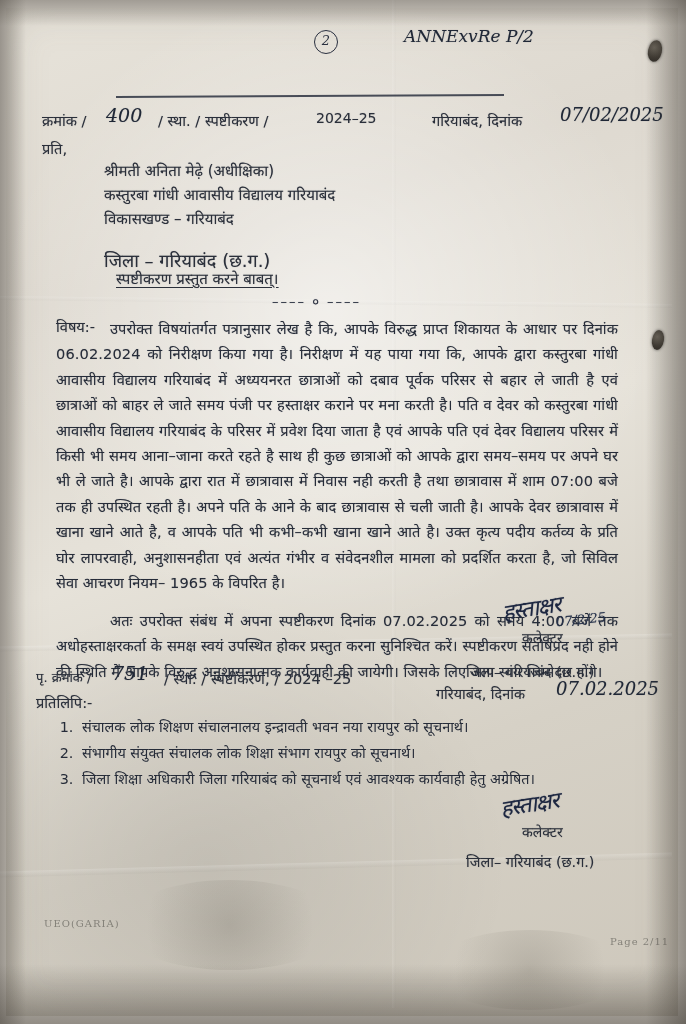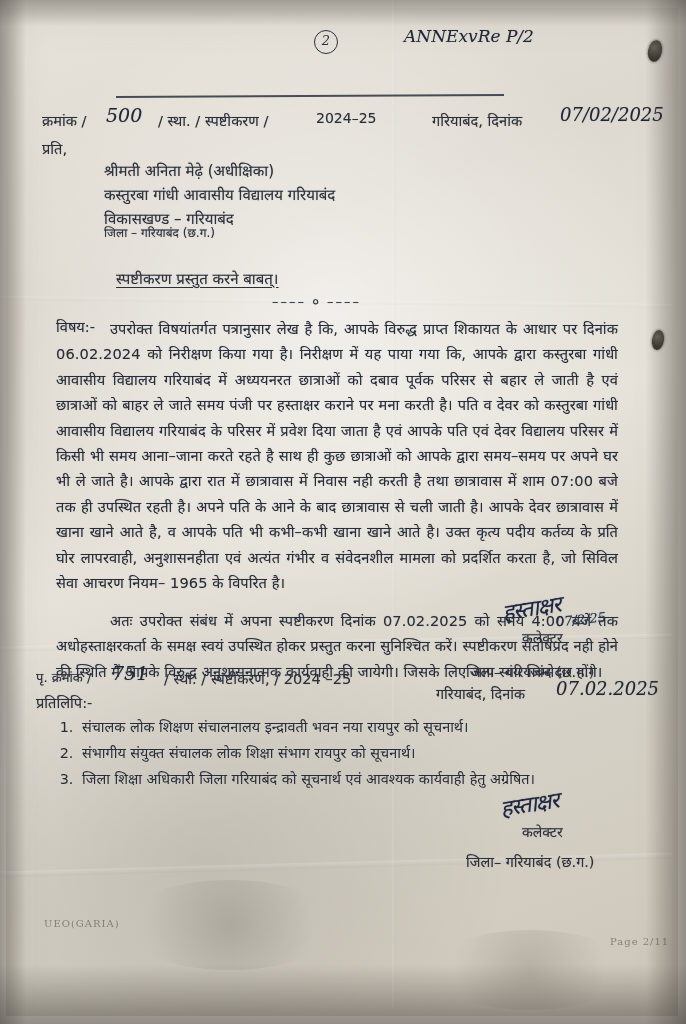--- a/index.html
+++ b/index.html
@@ -182,31 +182,31 @@
 
   <div class="hole" id="hole1"></div>
   <div class="hole" id="hole2"></div>
 
   <div class="ink hand" id="annex">ANNExvRe P/2</div>
   <div class="hand" id="circle-num">2</div>
 
   <div id="title-underline"></div>
 
   <div class="ink row" style="left:42px; top:110px; font-size:14.6px;">क्रमांक /</div>
-  <div class="ink hand" style="left:106px; top:104px; font-size:19px;">500</div>
+  <div class="ink hand" style="left:106px; top:104px; font-size:19px;">400</div>
   <div class="ink row" style="left:158px; top:110px; font-size:14.6px;">/ स्था. / स्पष्टीकरण /</div>
   <div class="ink row" style="left:316px; top:110px; font-size:14px;">2024–25</div>
   <div class="ink row" style="left:432px; top:110px; font-size:14.6px;">गरियाबंद, दिनांक</div>
   <div class="ink hand" style="left:560px; top:104px; font-size:18px;">07/02/2025</div>
 
   <div class="ink row" style="left:42px; top:138px; font-size:14.6px;">प्रति,</div>
   <div class="ink row" style="left:104px; top:184px; font-size:15px;">कस्तुरबा गांधी आवासीय विद्यालय गरियाबंद</div>
   <div class="ink row" style="left:104px; top:160px; font-size:15px;">श्रीमती अनिता मेढ़े (अधीक्षिका)</div>
   <div class="ink row" style="left:104px; top:208px; font-size:15px;">विकासखण्ड – गरियाबंद</div>
-  <div class="ink row" style="left:104px; top:224px; font-size:12px;">जिला – गरियाबंद (छ.ग.)</div>
+  <div class="ink row" style="left:104px; top:248px; font-size:18px;">जिला – गरियाबंद (छ.ग.)</div>
 
   <div class="ink row" style="left:56px; top:268px; font-size:14.6px;margin-top:48px;">विषय:-</div>
   <div class="ink row uline" style="left:116px; top:268px; font-size:15px;">स्पष्टीकरण प्रस्तुत करने बाबत्।</div>
 
   <div class="ink sep" style="left:272px; top:292px;">–––– ० ––––</div>
 
   <div class="para" style="left:56px; top:316px; text-indent:54px;">उपरोक्त विषयांतर्गत पत्रानुसार लेख है कि, आपके विरुद्ध प्राप्त शिकायत के आधार पर दिनांक 06.02.2024 को निरीक्षण किया गया है। निरीक्षण में यह पाया गया कि, आपके द्वारा कस्तुरबा गांधी आवासीय विद्यालय गरियाबंद में अध्ययनरत छात्राओं को दबाव पूर्वक परिसर से बहार ले जाती है एवं छात्राओं को बाहर ले जाते समय पंजी पर हस्ताक्षर कराने पर मना करती है। पति व देवर को कस्तुरबा गांधी आवासीय विद्यालय गरियाबंद के परिसर में प्रवेश दिया जाता है एवं आपके पति एवं देवर विद्यालय परिसर में किसी भी समय आना–जाना करते रहते है साथ ही कुछ छात्राओं को आपके द्वारा समय–समय पर अपने घर भी ले जाते है। आपके द्वारा रात में छात्रावास में निवास नही करती है तथा छात्रावास में शाम 07:00 बजे तक ही उपस्थित रहती है। अपने पति के आने के बाद छात्रावास से चली जाती है। आपके देवर छात्रावास में खाना खाने आते है, व आपके पति भी कभी–कभी खाना खाने आते है। उक्त कृत्य पदीय कर्तव्य के प्रति घोर लापरवाही, अनुशासनहीता एवं अत्यंत गंभीर व संवेदनशील मामला को प्रदर्शित करता है, जो सिविल सेवा आचरण नियम– 1965 के विपरित है।</div>
   <div class="para" style="left:56px; top:608px; text-indent:54px;">अतः उपरोक्त संबंध में अपना स्पष्टीकरण दिनांक 07.02.2025 को समय 4:00 बजे तक अधोहस्ताक्षरकर्ता के समक्ष स्वयं उपस्थित होकर प्रस्तुत करना सुनिश्चित करें। स्पष्टीकरण संतोषप्रद नही होने की स्थिति में आपके विरुद्ध अनुशासनात्मक कार्यवाही की जायेगी। जिसके लिए आप स्वंय जिम्मेदार होंगे।</div>
 
   <div class="sig" style="left:502px; top:592px;">हस्ताक्षर</div>

